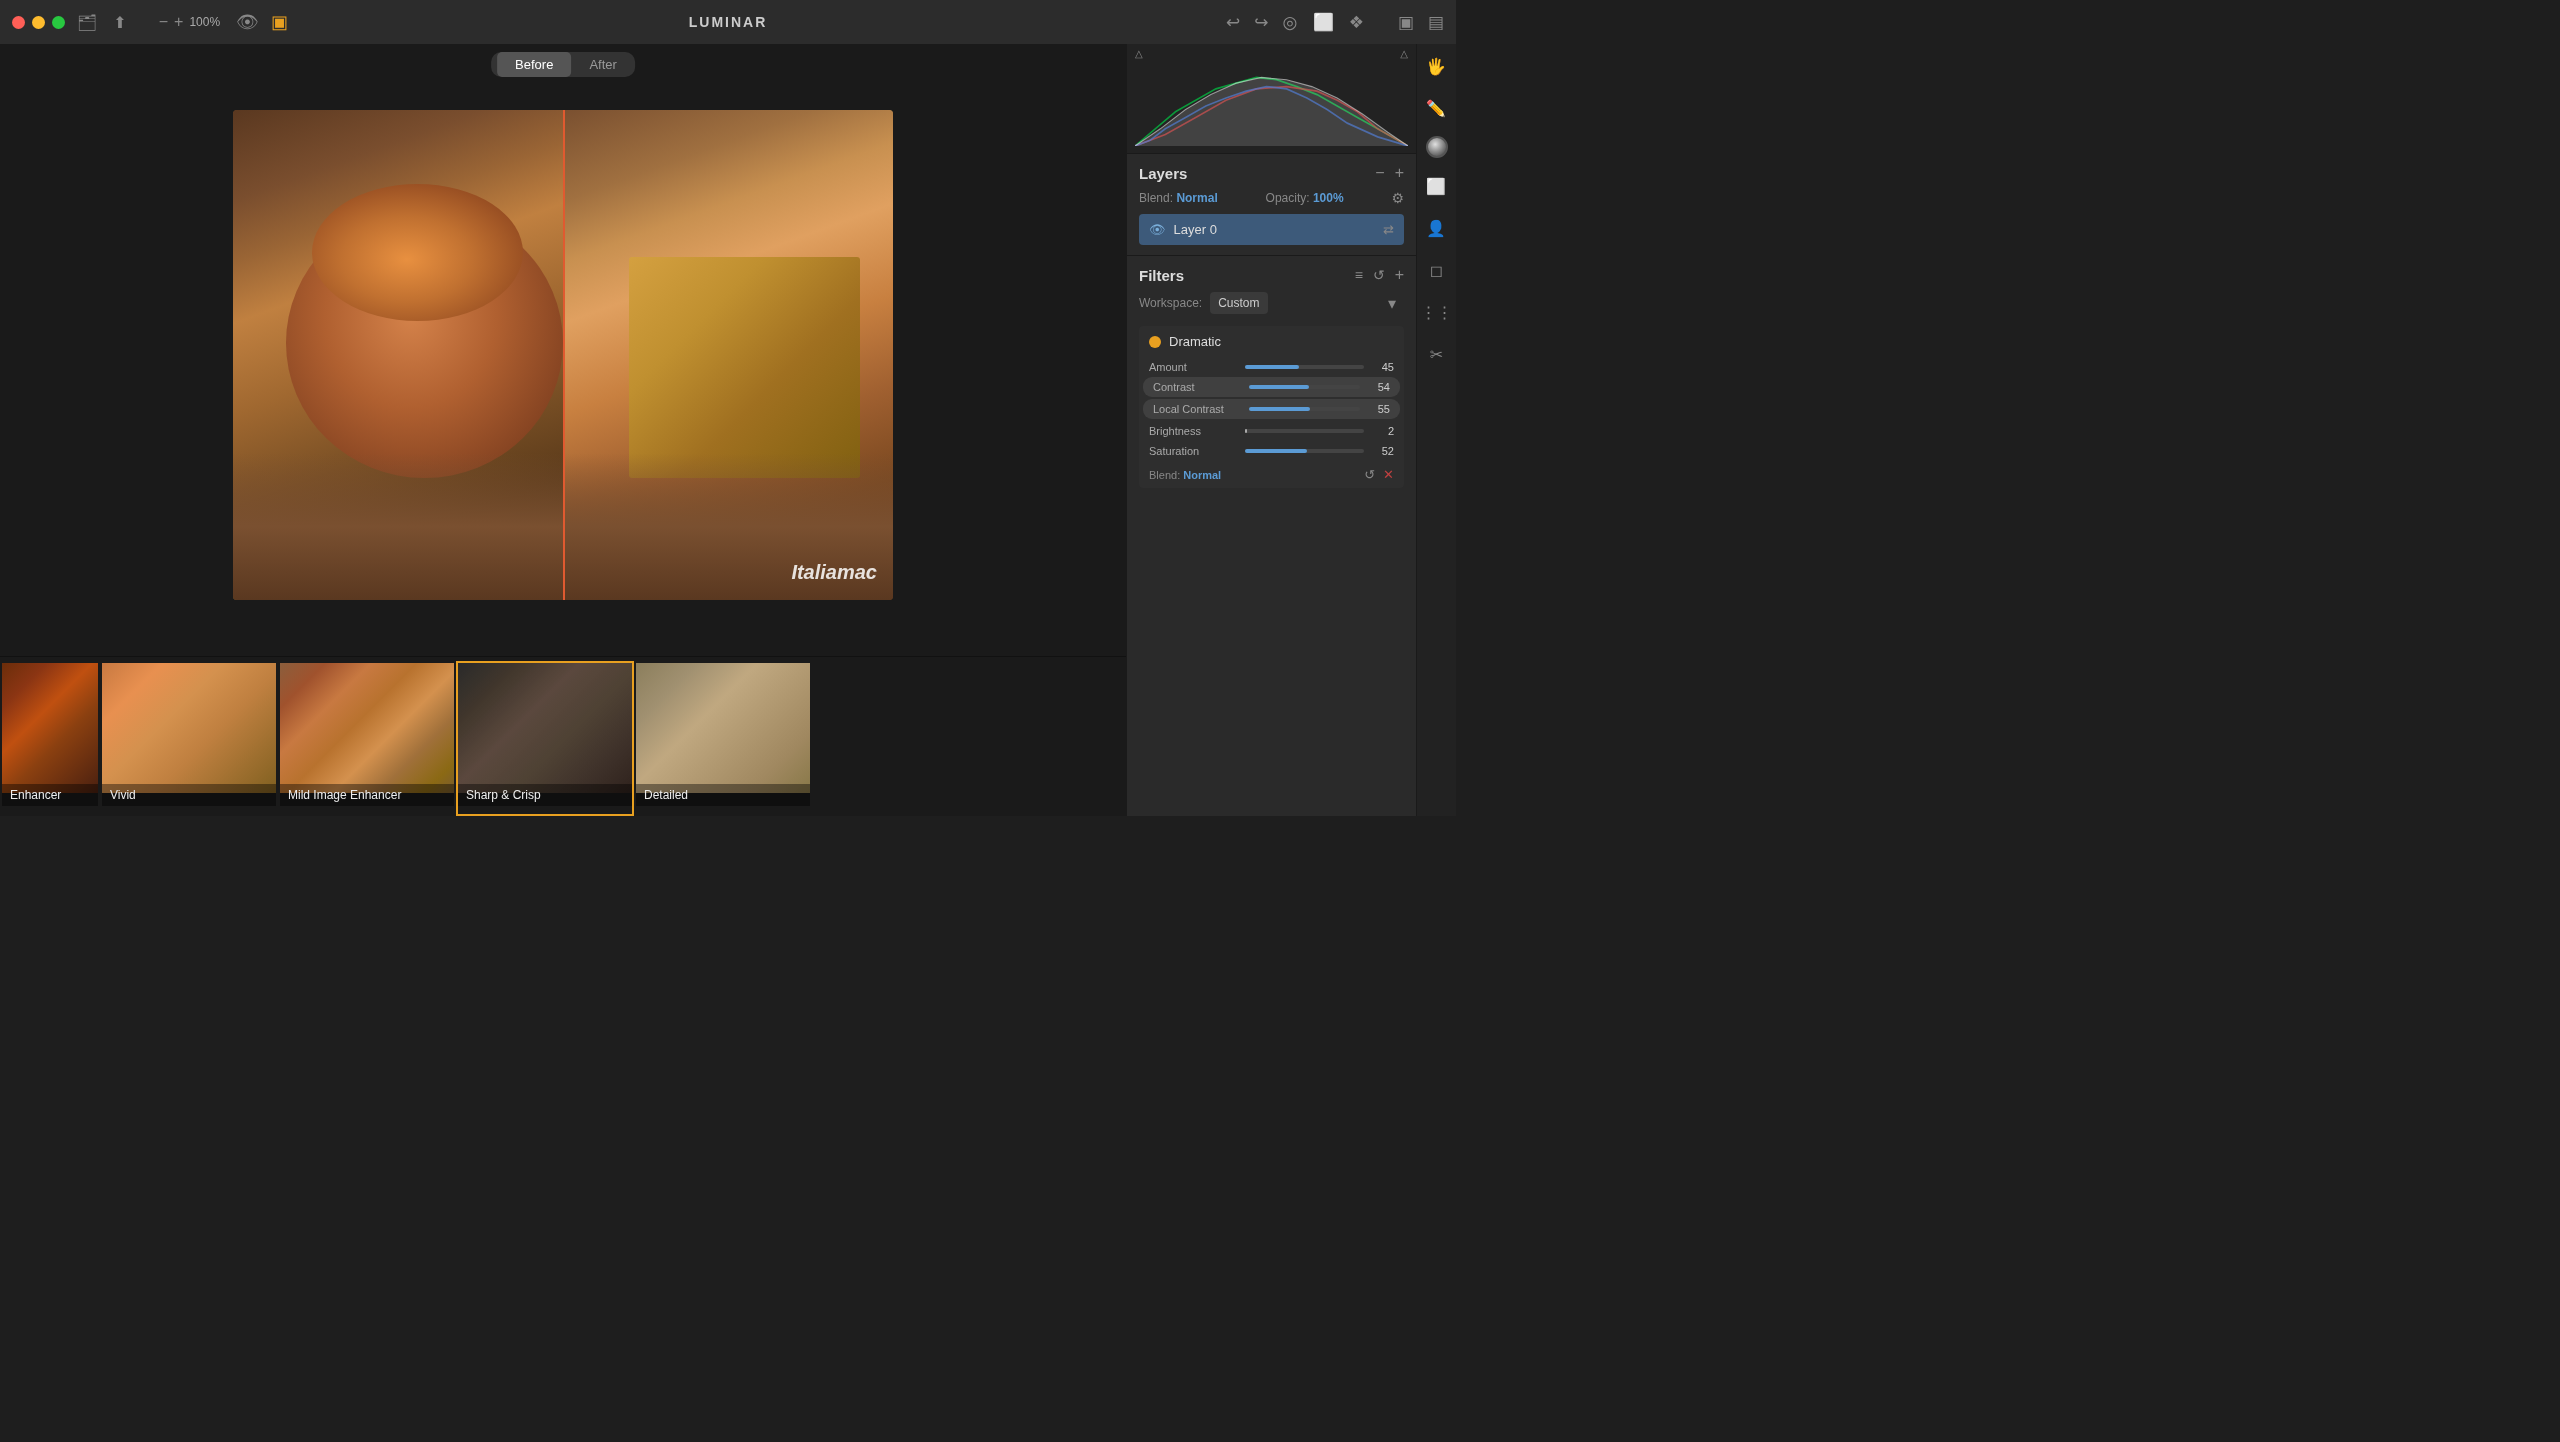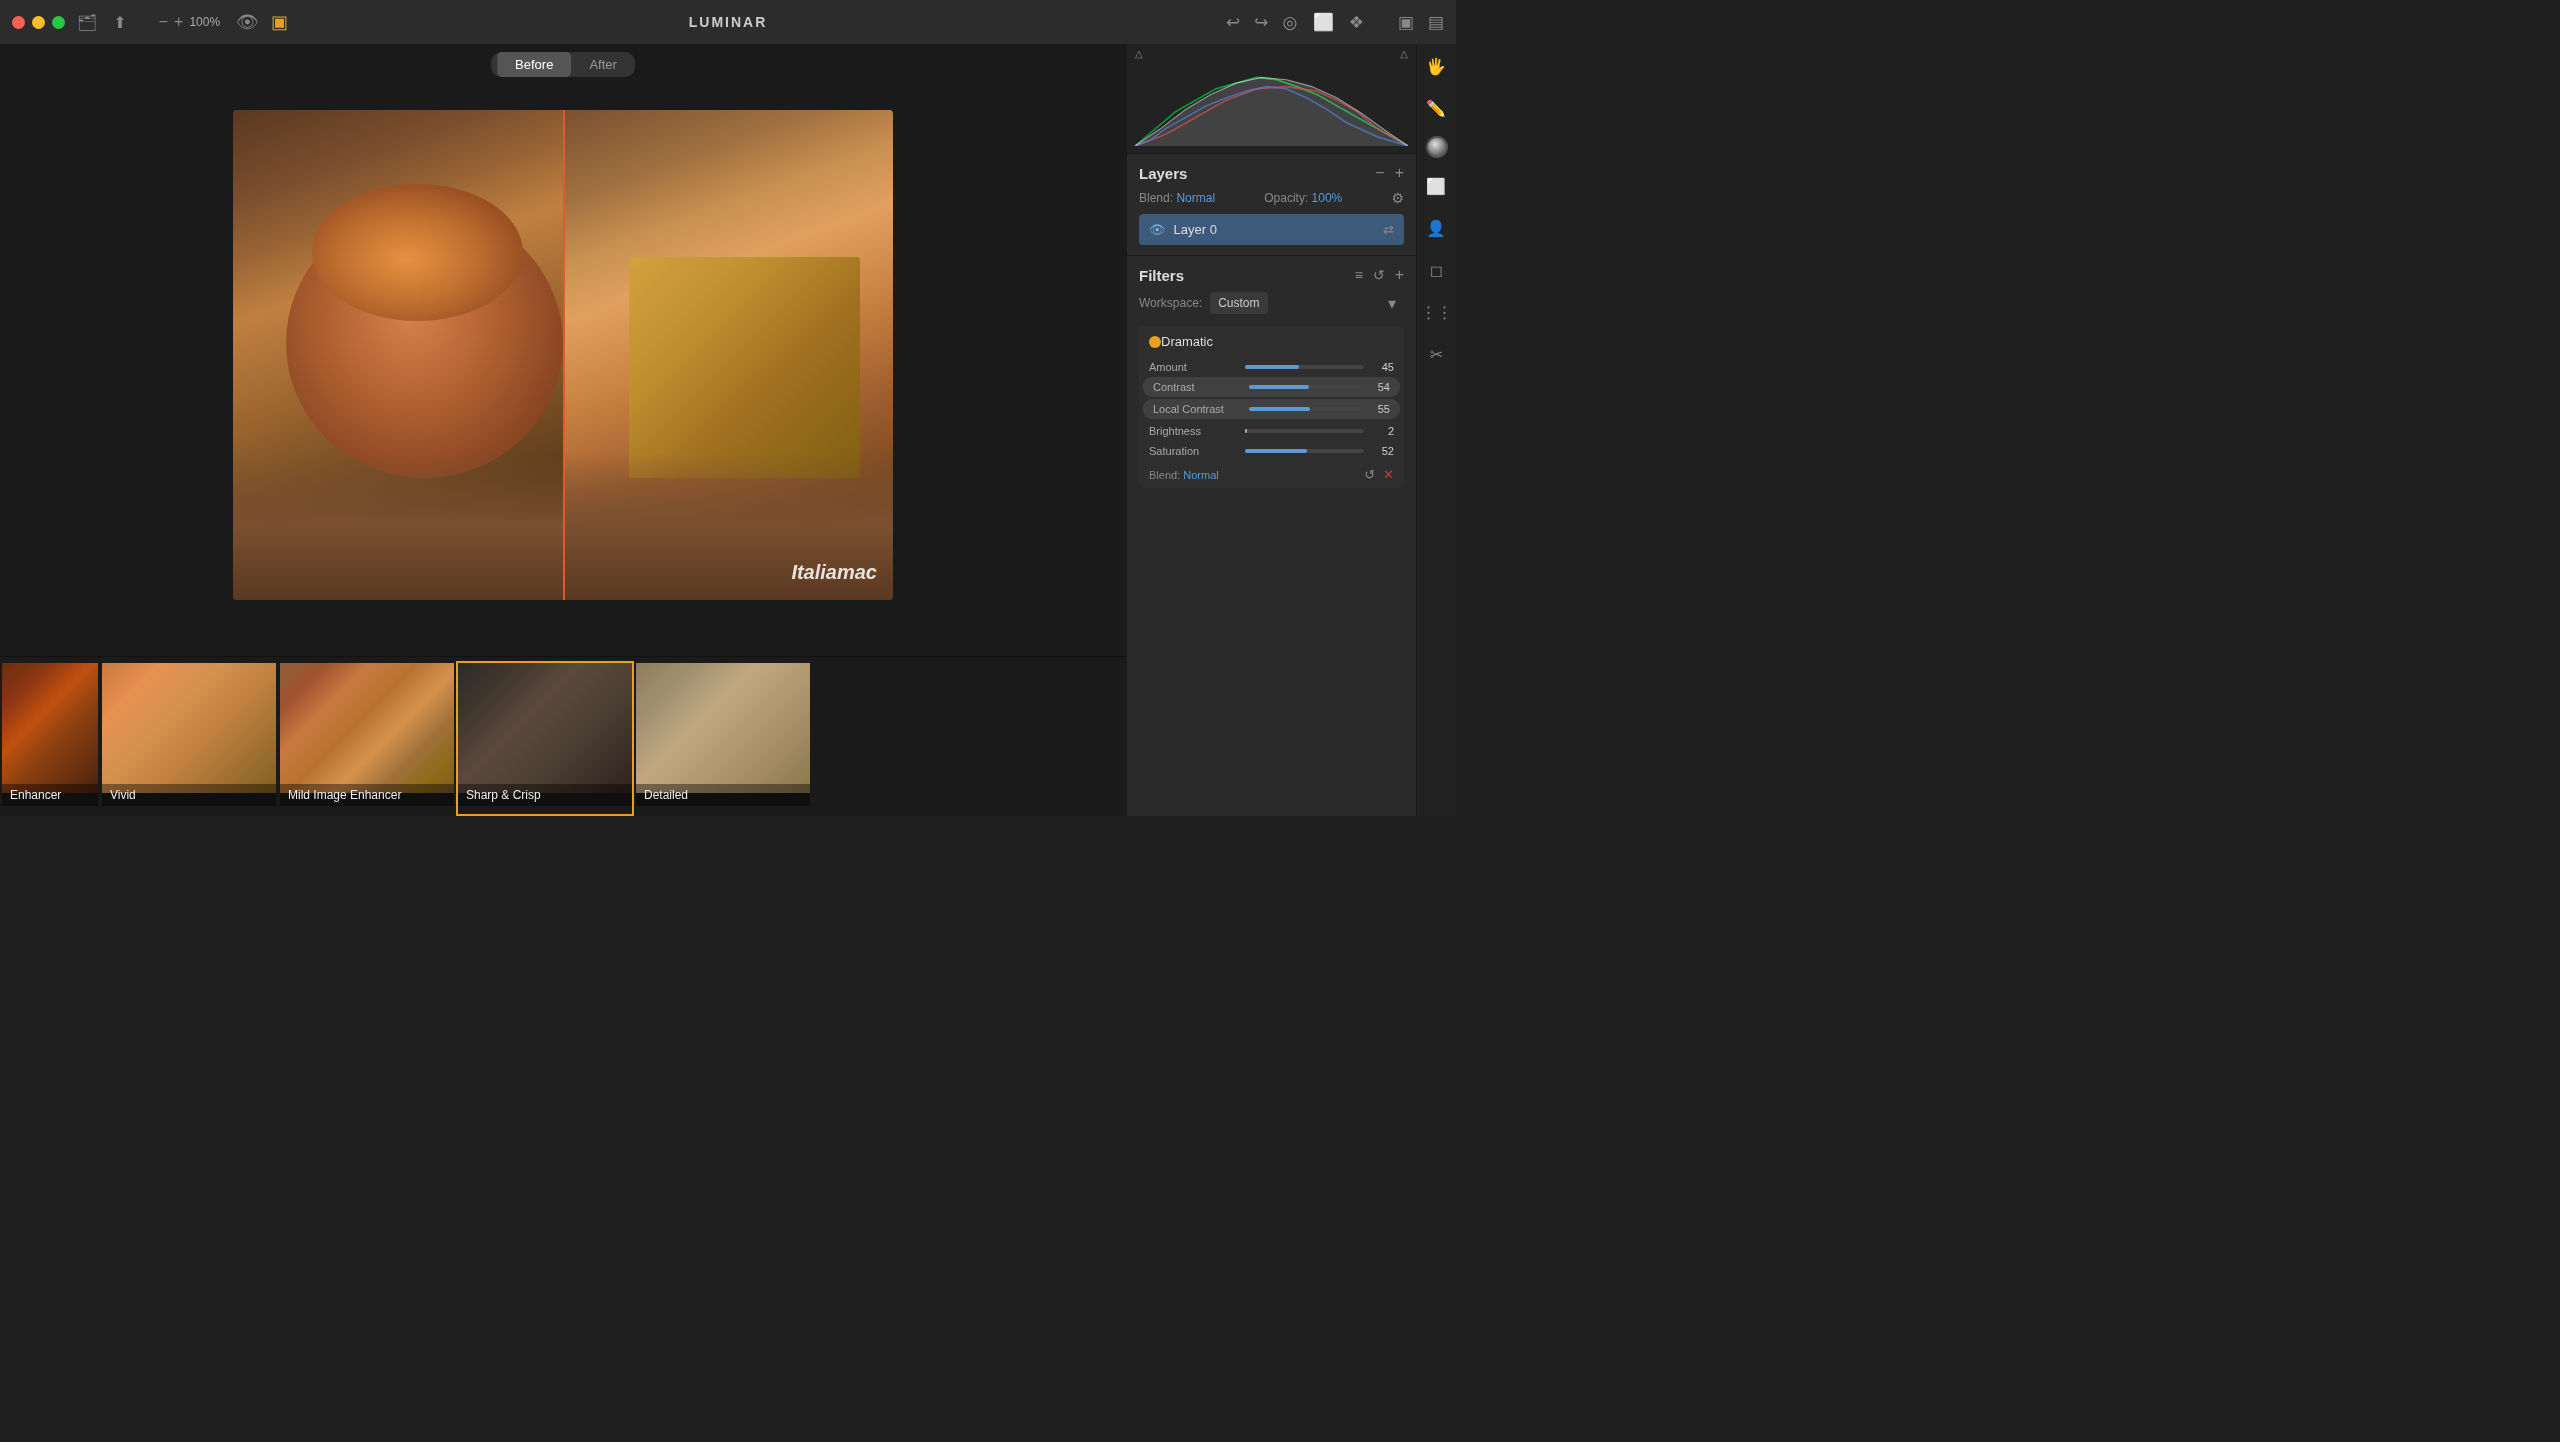--- a/index.html
+++ b/index.html
@@ -283,20 +283,21 @@
     .blend-row {
       display: flex;
       align-items: center;
       justify-content: space-between;
       font-size: 12px;
       color: #888;
       margin-bottom: 8px;
     }
     .blend-value {
       color: #5b9bd5;
+      font-weight: bold;
     }
     .layer-item {
       background: #3d5a7a;
       border-radius: 4px;
       padding: 8px 10px;
       display: flex;
       align-items: center;
       justify-content: space-between;
       cursor: pointer;
     }
@@ -365,21 +366,21 @@
     }
 
     .filter-block {
       background: #2e2e2e;
       border-radius: 4px;
       margin-bottom: 8px;
     }
     .filter-header {
       display: flex;
       align-items: center;
-      gap: 0;
+      gap: 8px;
       padding: 8px 10px;
     }
     .filter-dot {
       width: 12px;
       height: 12px;
       border-radius: 50%;
       background: #e8a020;
     }
     .filter-name {
       font-size: 13px;

